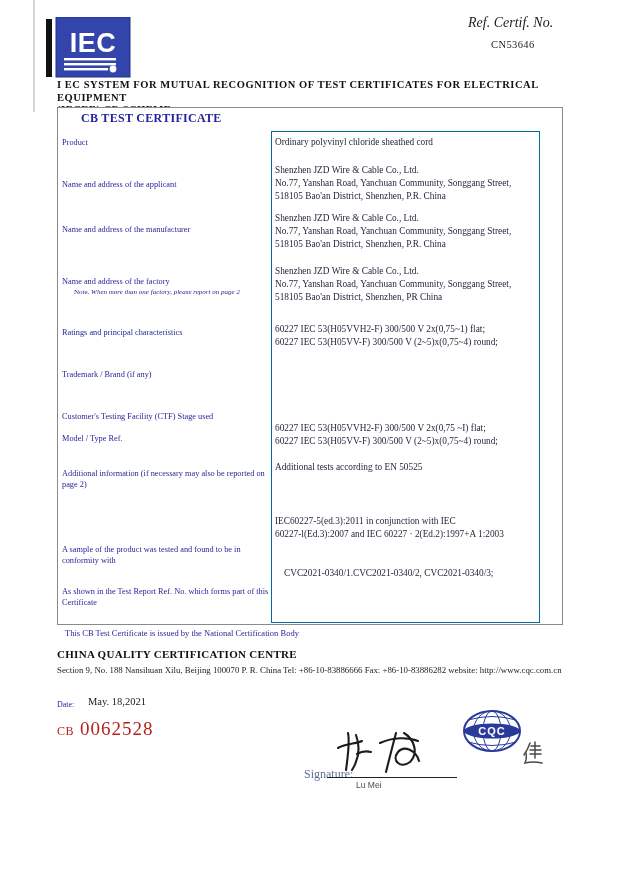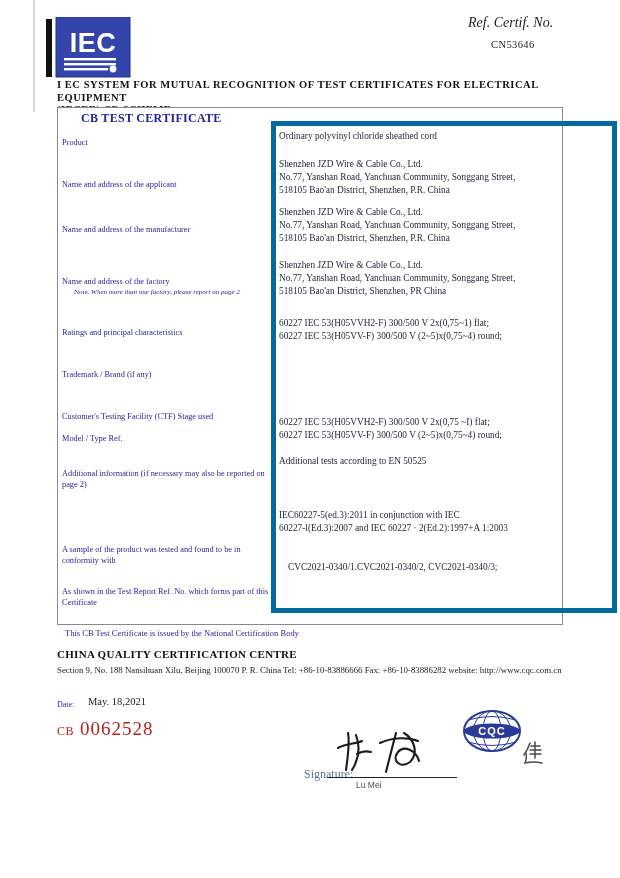--- a/index.html
+++ b/index.html
@@ -24,22 +24,22 @@
   
   .outer-box {
     position:absolute; left:57px; top:107px; width:506px; height:518px;
     border:1px solid #8a8a8a; background:#fff;
   }
   .cert-title {
     position:absolute; left:4px; top:3px;
     font-size:12px; font-weight:bold; color:#22229e; letter-spacing:0.3px;margin-left:19px;
   }
   .inner-box {
-    position:absolute; left:213px; top:13px; width:346px; height:492px;
-    border:5px solid #0369a1;
+    position:absolute; left:213px; top:23px; width:269px; height:492px;
+    border:1px solid #0369a1;
   }
   .lbl {
     position:absolute; left:4px; width:218px;
     font-size:8.3px; line-height:11px; color:#26269a;
   }
   .lbl-note { position:absolute; left:4px; width:218px; font-size:7px; color:#26269a;padding-left:12px; }
   .lbl-note em { font-style:italic; }
   .val {
     position:absolute; left:3px; width:281px;
     font-size:9.3px; line-height:13px; color:#1f2235; white-space:pre-line;

